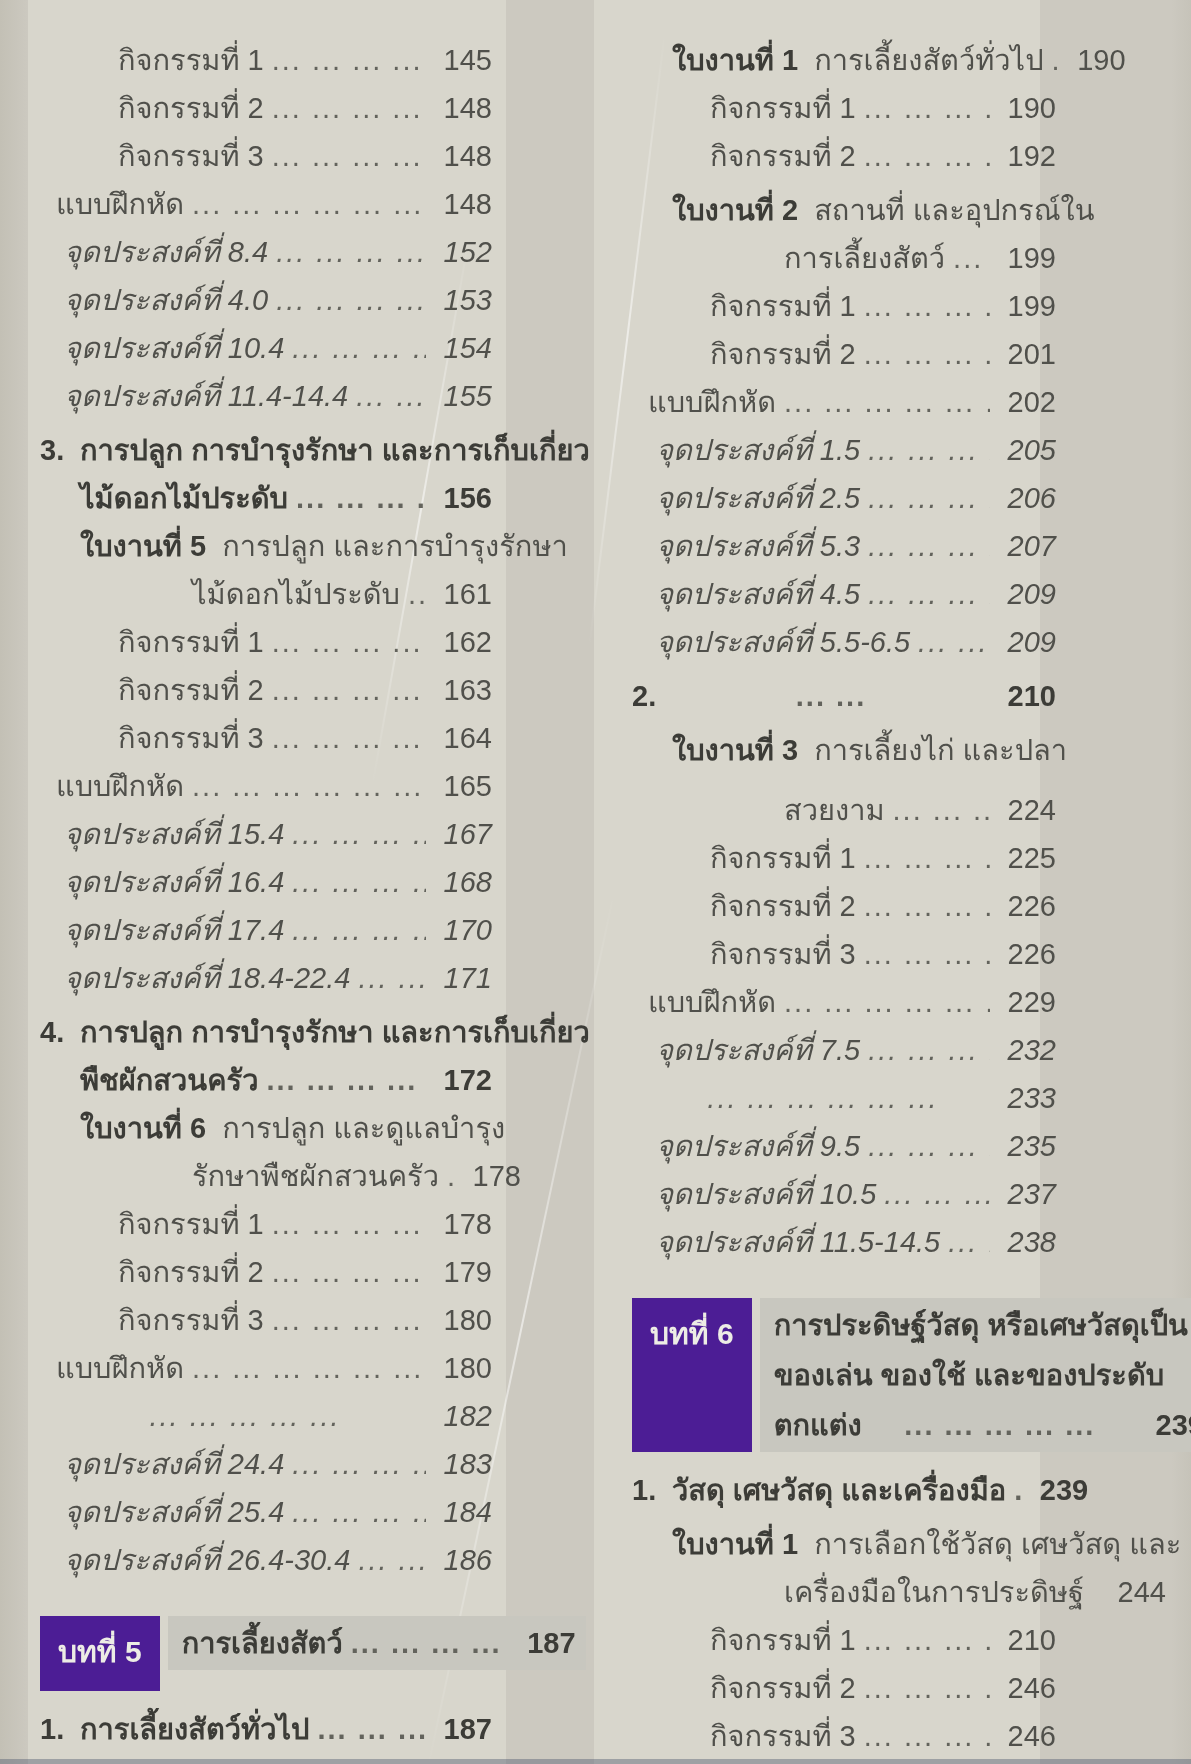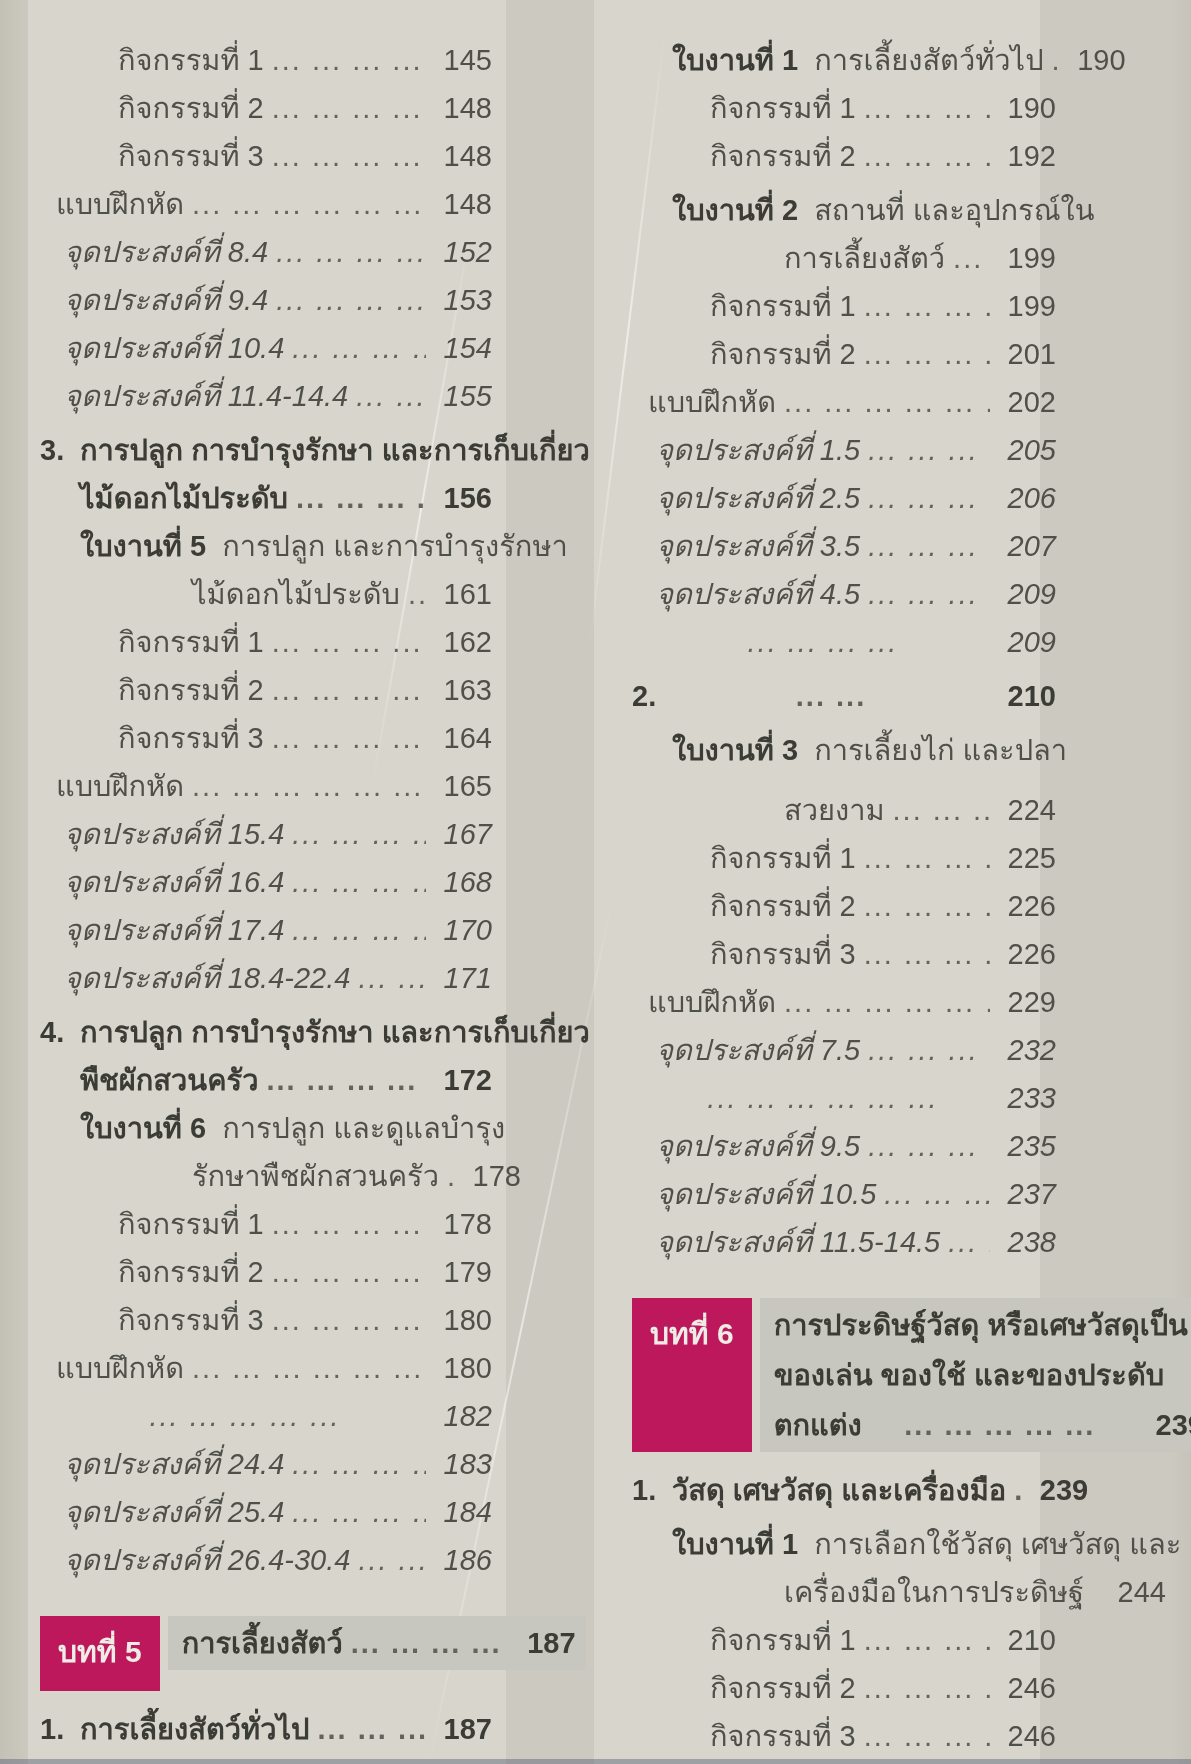--- a/index.html
+++ b/index.html
@@ -38,21 +38,21 @@
   .sec .pg{font-weight:bold;}
   .sec2{margin-left:40px;font-weight:bold;color:#3c3c37;}
   .sec2 .pg{font-weight:bold;}
   .ws{margin-left:40px;}
   .ws .prefix{font-weight:bold;color:#3c3c37;margin-right:16px;}
   .ws2{margin-left:152px;}
   .gap-sm{margin-top:6px;}
   .gap-md{margin-top:12px;}
   
   .chapter{display:flex;align-items:flex-start;margin-top:32px;margin-bottom:14px;}
-  .chapter .badge{flex:0 0 auto;background:#be185d;color:#edece5;
+  .chapter .badge{flex:0 0 auto;background:#4c1d95;color:#edece5;
     font-weight:bold;font-size:30px;text-align:center;
     padding:12px 18px 16px 18px;min-width:76px;}
   .chapter .band{flex:1 1 auto;background:#c8c7bf;margin-left:8px;
     padding:2px 10px 2px 14px;font-weight:bold;color:#3c3c37;}
   .chapter .band .row{height:50px;line-height:50px;}
   .chapter .band .pg{font-weight:bold;}
   .chapter.tall .badge{align-self:stretch;}
 </style>
 </head>
 <body>
@@ -86,21 +86,21 @@
       <span class="lbl">แบบฝึกหัด</span>
       <span class="dots">... ... ... ... ... ...</span>
       <span class="pg">148</span>
     </div>
     <div class="row obj">
       <span class="lbl">จุดประสงค์ที่ 8.4</span>
       <span class="dots">... ... ... ... ... ...</span>
       <span class="pg">152</span>
     </div>
     <div class="row obj">
-      <span class="lbl">จุดประสงค์ที่ 9.4</span>
+      <span class="lbl">จุดประสงค์ที่ 4.0</span>
       <span class="dots">... ... ... ... ... ...</span>
       <span class="pg">153</span>
     </div>
     <div class="row obj">
       <span class="lbl">จุดประสงค์ที่ 10.4</span>
       <span class="dots">... ... ... ... ...</span>
       <span class="pg">154</span>
     </div>
     <div class="row obj">
       <span class="lbl">จุดประสงค์ที่ 11.4-14.4</span>
@@ -289,30 +289,31 @@
       <span class="lbl">จุดประสงค์ที่ 1.5</span>
       <span class="dots">... ... ... ... ... ...</span>
       <span class="pg">205</span>
     </div>
     <div class="row obj">
       <span class="lbl">จุดประสงค์ที่ 2.5</span>
       <span class="dots">... ... ... ... ... ...</span>
       <span class="pg">206</span>
     </div>
     <div class="row obj">
-      <span class="lbl">จุดประสงค์ที่ 3.5</span>
+      <span class="lbl">จุดประสงค์ที่ 5.3</span>
       <span class="dots">... ... ... ... ... ...</span>
       <span class="pg">207</span>
     </div>
     <div class="row obj">
       <span class="lbl">จุดประสงค์ที่ 4.5</span>
       <span class="dots">... ... ... ... ... ...</span>
       <span class="pg">209</span>
     </div>
     <div class="row obj">
+      <span class="lbl">จุดประสงค์ที่ 5.5-6.5</span>
       <span class="dots">... ... ... ...</span>
       <span class="pg">209</span>
     </div>
     <div class="row sec gap-sm">
       <span class="prefix">2.</span>
       <span class="dots">... ...</span>
       <span class="pg">210</span>
     </div>
     <div class="row ws gap-sm">
       <span class="prefix">ใบงานที่ 3</span>

